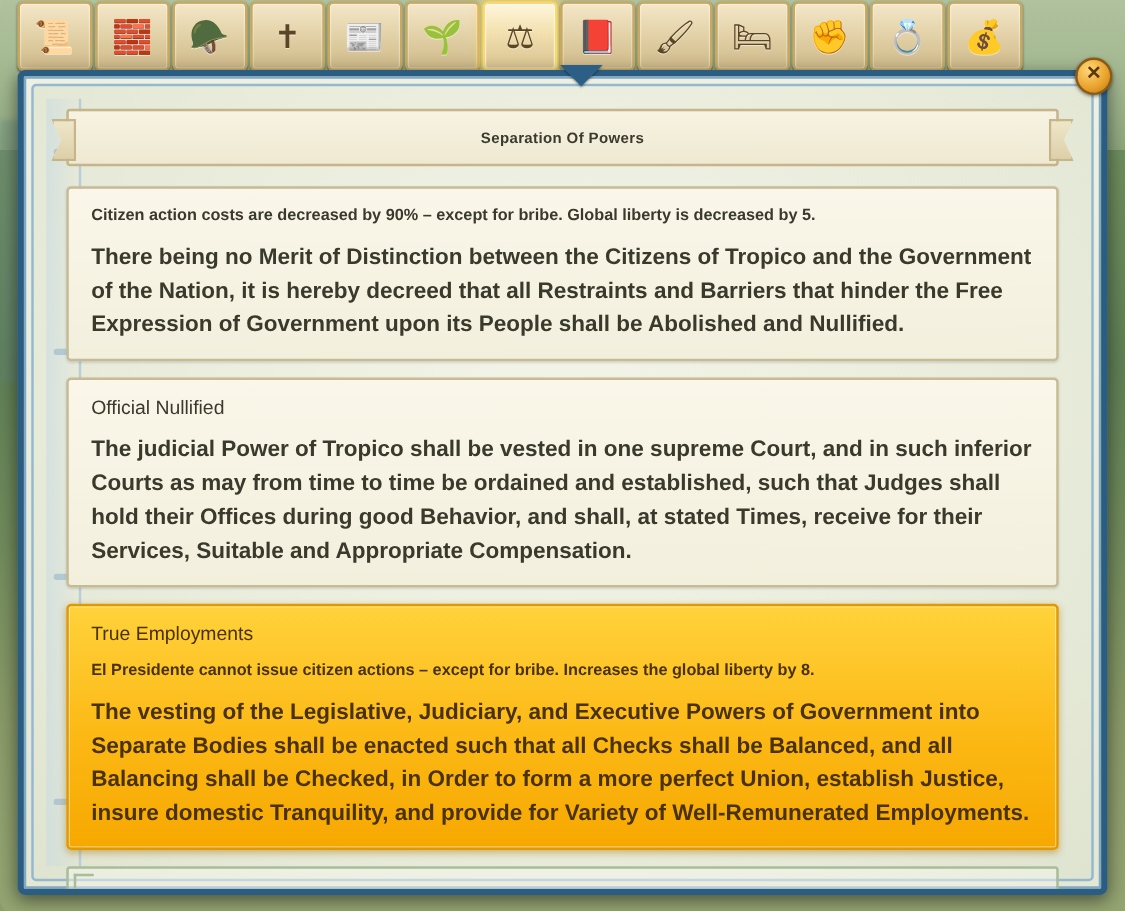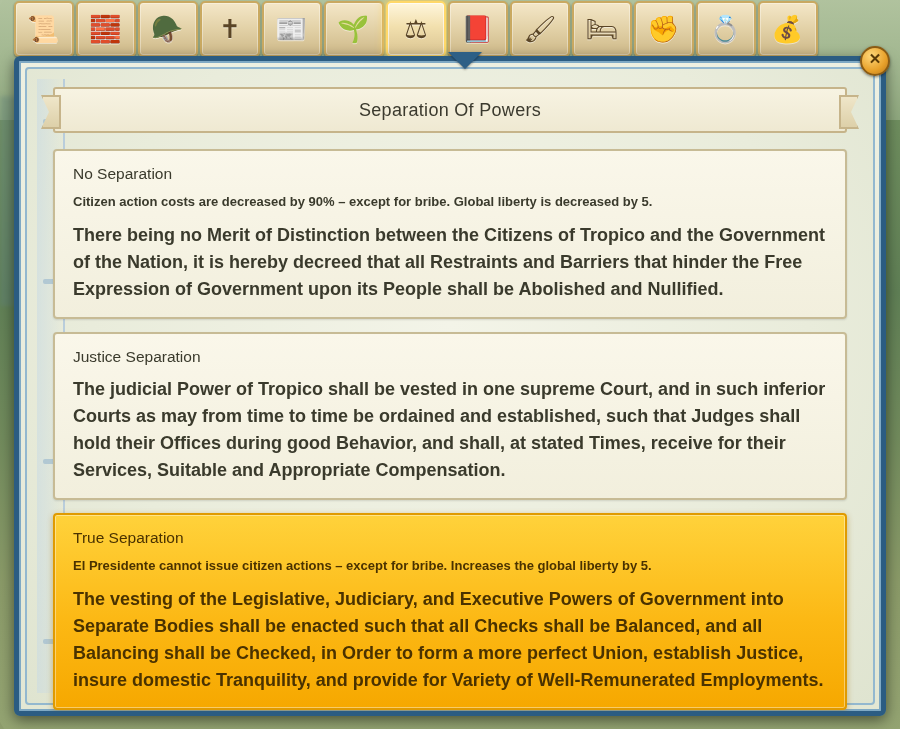--- a/index.html
+++ b/index.html
@@ -172,23 +172,24 @@
     position: absolute;
     top: 6px;
     width: 16px;
     height: 30px;
     background: linear-gradient(180deg, #efe6c9, #ddd0a9);
     border: 2px solid #c6b48a;
   }
   #title-banner::before { left: -14px; clip-path: polygon(0 0, 100% 0, 100% 100%, 0 100%, 40% 50%); }
   #title-banner::after  { right: -14px; clip-path: polygon(0 0, 100% 0, 60% 50%, 100% 100%, 0 100%); }
   #title-text {
-    font-size: 18px;
+    font-size: 12px;
     color: #3b3a2e;
     letter-spacing: .3px;
+    font-weight: bold;
   }
 
   
   #cards {
     margin: 16px 26px 0 26px;
   }
   .card {
     position: relative;
     border: 2px solid #c7bb95;
     border-radius: 4px;
@@ -329,33 +330,32 @@
 
       <div id="watermark">★★★</div>
 
       <div id="title-banner">
         <div id="title-text">Separation Of Powers</div>
       </div>
 
       <div id="cards">
 
         <div class="card">
-          <div class="card-title">No Separation</div>
           <div class="card-effect">Citizen action costs are decreased by 90% – except for bribe. Global liberty is decreased by 5.</div>
           <div class="card-flavor">There being no Merit of Distinction between the Citizens of Tropico and the Government of the Nation, it is hereby decreed that all Restraints and Barriers that hinder the Free Expression of Government upon its People shall be Abolished and Nullified.</div>
         </div>
 
         <div class="card">
-          <div class="card-title">Justice Separation</div>
+          <div class="card-title">Official Nullified</div>
           <div class="card-flavor">The judicial Power of Tropico shall be vested in one supreme Court, and in such inferior Courts as may from time to time be ordained and established, such that Judges shall hold their Offices during good Behavior, and shall, at stated Times, receive for their Services, Suitable and Appropriate Compensation.</div>
         </div>
 
         <div class="card selected">
-          <div class="card-title">True Separation</div>
-          <div class="card-effect">El Presidente cannot issue citizen actions – except for bribe. Increases the global liberty by 5.</div>
+          <div class="card-title">True Employments</div>
+          <div class="card-effect">El Presidente cannot issue citizen actions – except for bribe. Increases the global liberty by 8.</div>
           <div class="card-flavor">The vesting of the Legislative, Judiciary, and Executive Powers of Government into Separate Bodies shall be enacted such that all Checks shall be Balanced, and all Balancing shall be Checked, in Order to form a more perfect Union, establish Justice, insure domestic Tranquility, and provide for Variety of Well-Remunerated Employments.</div>
         </div>
 
       </div>
 
       <div id="bottom-box"></div>
 
     </div>
   </div>
 </div>

